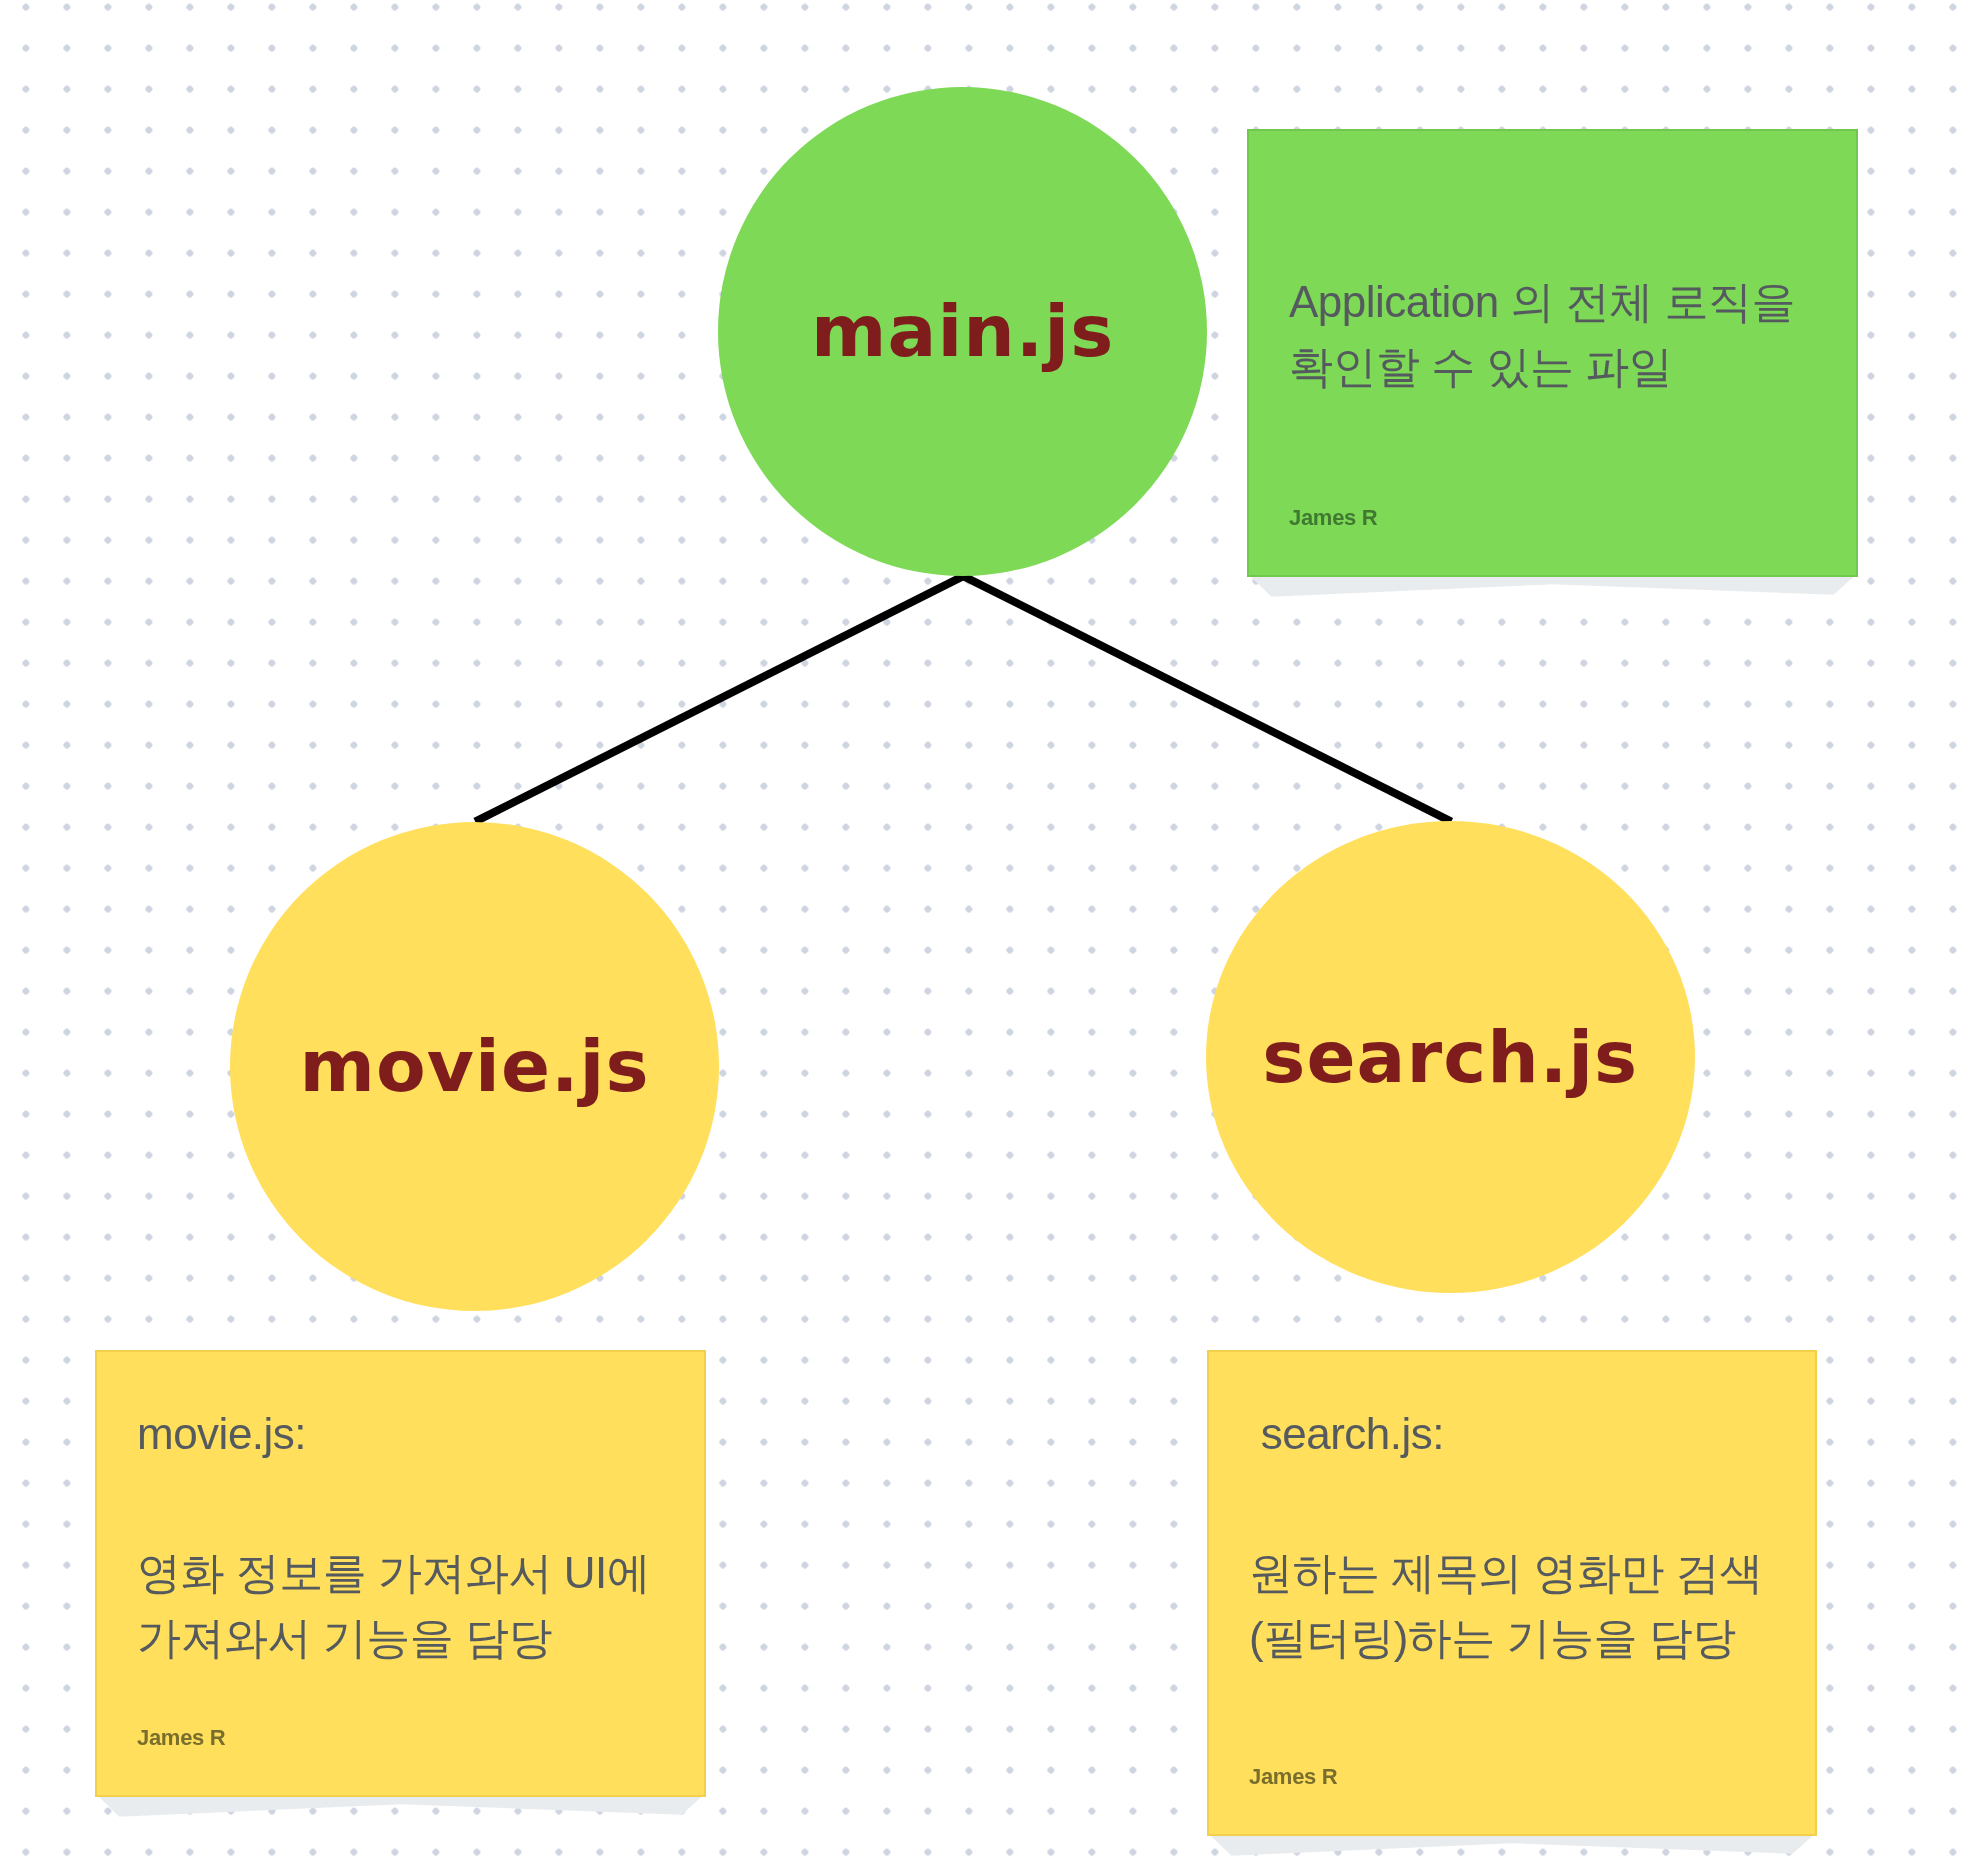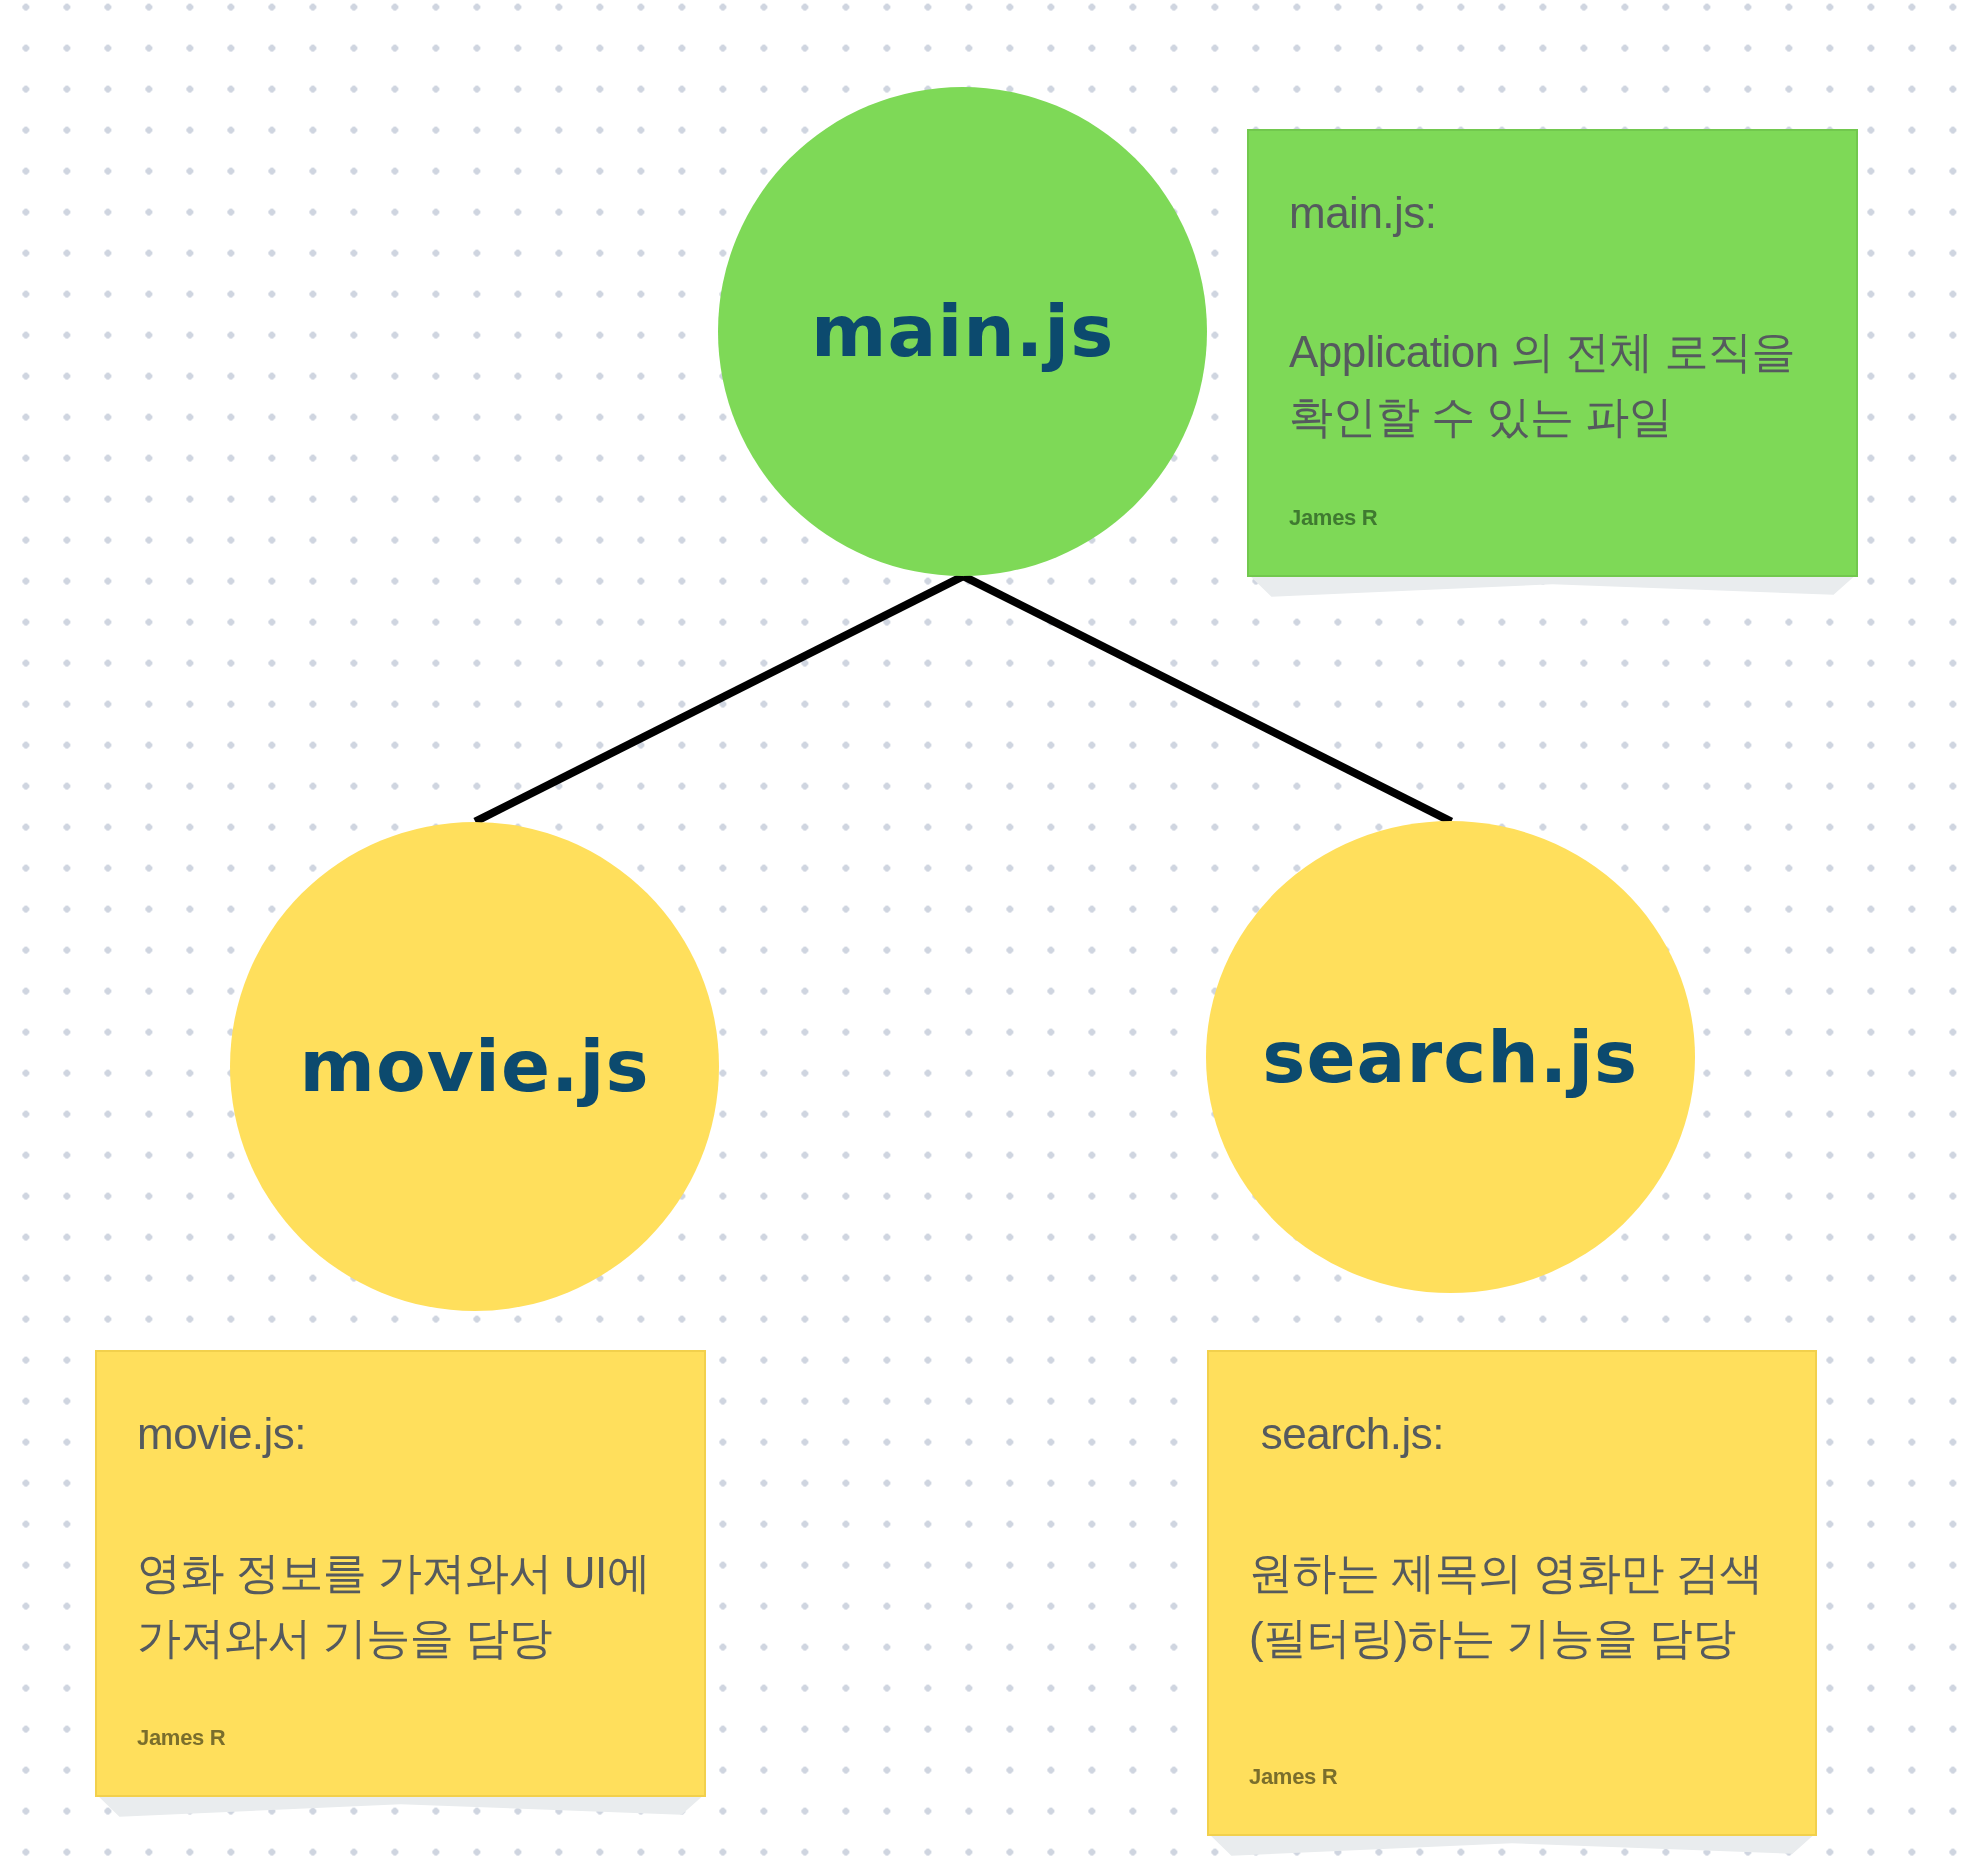--- a/index.html
+++ b/index.html
@@ -9,21 +9,21 @@
     background-image: radial-gradient(circle, #cfd5e0 3.2px, transparent 3.6px);
     background-size: 41px 41px;
     background-position: 5.4px -13.4px;
     font-family: "Liberation Sans", sans-serif;
   }
   .canvas { position: absolute; left: 0; top: 0; width: 1980px; height: 1865px; }
   svg.connectors { position: absolute; left: 0; top: 0; width: 1980px; height: 1865px; }
   .node {
     position: absolute; border-radius: 50%;
     display: flex; align-items: center; justify-content: center;
-    color: #0c4a6e; font-family: "DejaVu Sans", sans-serif; font-weight: bold;
+    color: #7f1d1d; font-family: "DejaVu Sans", sans-serif; font-weight: bold;
     font-size: 71px; letter-spacing: 1px;
   }
   .node span { transform: scaleX(1.02); }
   .sticky-wrap { position: absolute; }
   .sticky-shadow {
     position: absolute; left: 0; right: 0; bottom: -24px; height: 28px;
     background: #e9ecee;
     clip-path: polygon(0 0, 100% 0, 96% 78%, 50% 40%, 4% 85%);
   }
   .sticky {
@@ -60,21 +60,20 @@
     <span>movie.js</span>
   </div>
 
   <div class="node" style="left:1206px; top:821px; width:489px; height:472px; background:#ffdf5c;">
     <span>search.js</span>
   </div>
 
   <div class="sticky-wrap" style="left:1247px; top:129px; width:611px; height:448px;">
     <div class="sticky-shadow"></div>
     <div class="sticky green">
-      <div class="sticky-title">main.js:</div>
       <div class="sticky-body" style="width:515px;">Application 의 전체 로직을 확인할 수 있는 파일</div>
       <div class="sticky-author">James R</div>
     </div>
   </div>
 
   <div class="sticky-wrap" style="left:95px; top:1350px; width:611px; height:447px;">
     <div class="sticky-shadow"></div>
     <div class="sticky yellow">
       <div class="sticky-title">movie.js:</div>
       <div class="sticky-body" style="width:535px;">영화 정보를 가져와서 UI에 가져와서 기능을 담당</div>

